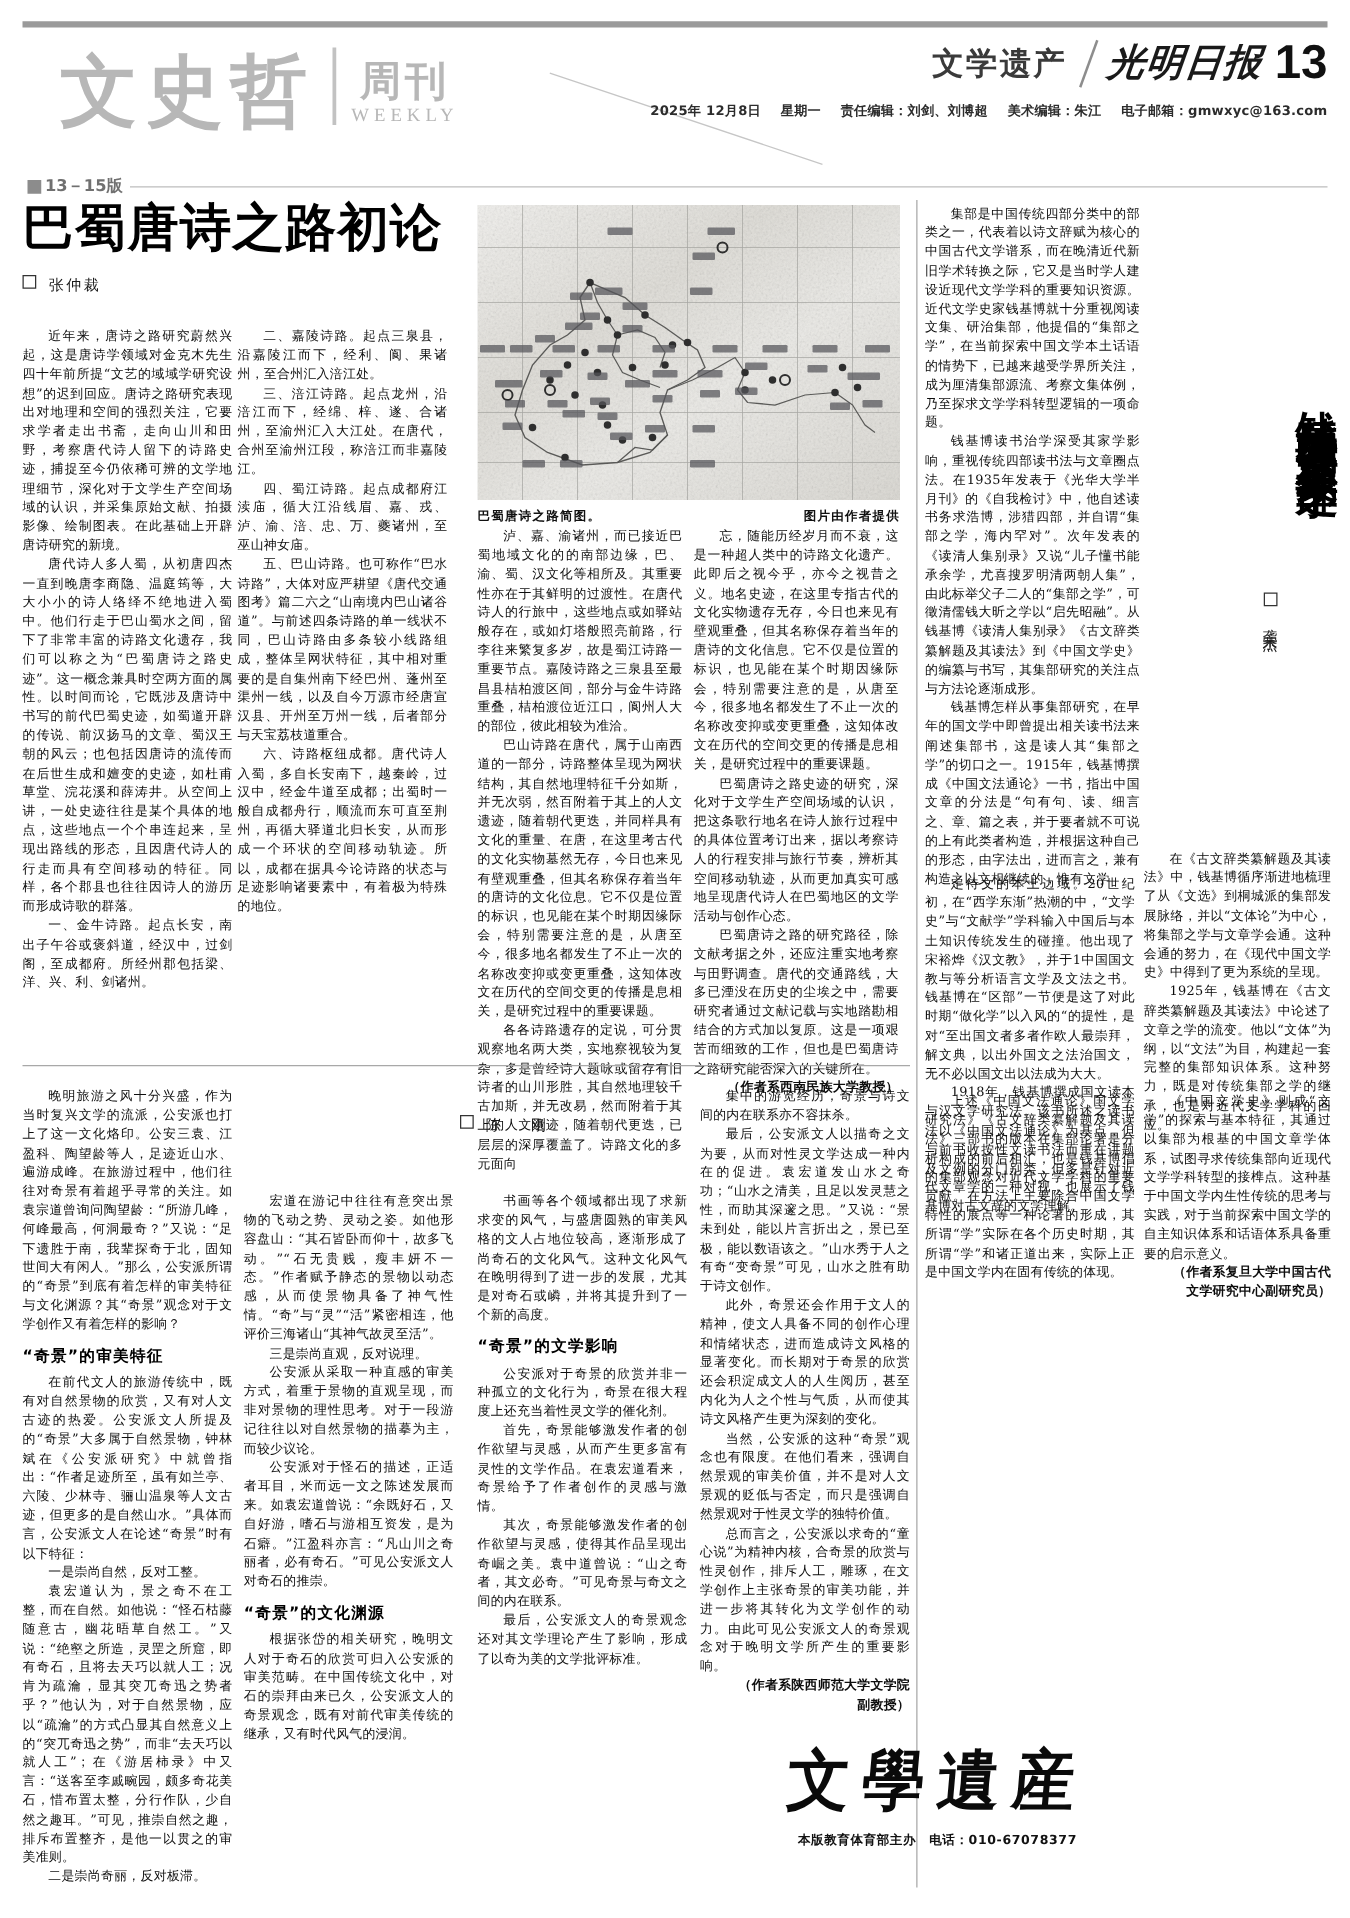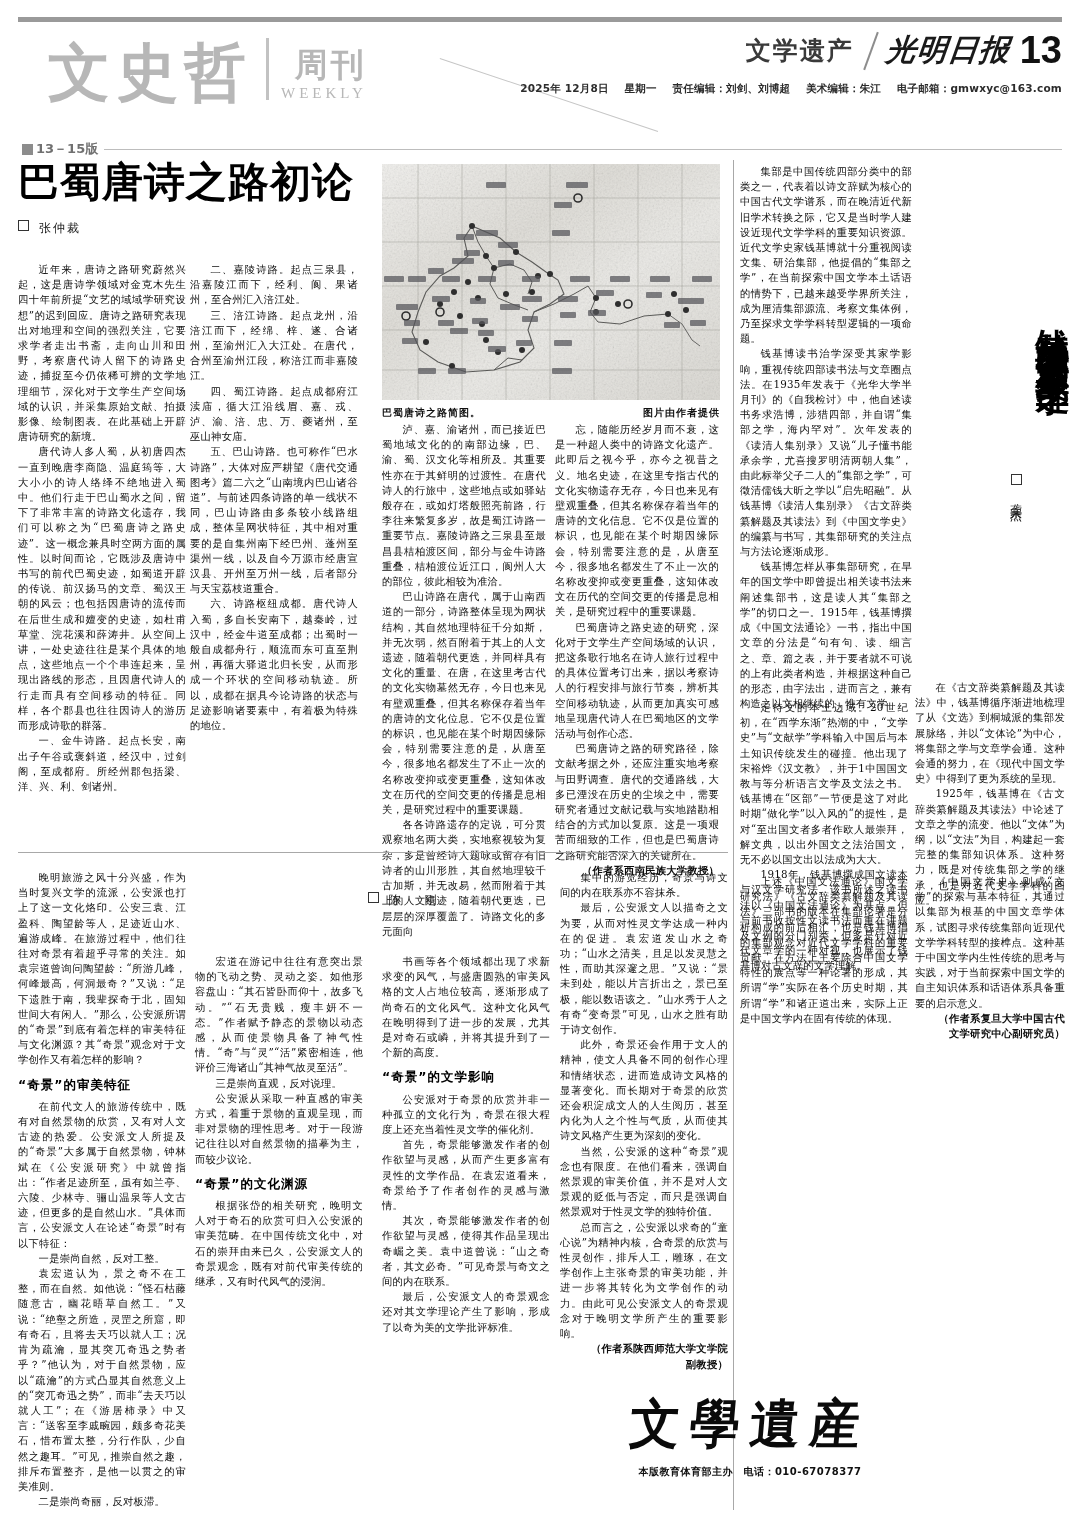--- a/index.html
+++ b/index.html
@@ -16,21 +16,21 @@
   .masthead{position:relative;height:150px;}
   .top-rule{position:absolute;left:18px;right:18px;top:17px;height:5px;background:#9a9a9a;}
   .brand{position:absolute;left:48px;top:38px;display:flex;align-items:flex-end;}
   .brand-main{
     font-family:"DejaVu Serif",serif;
     font-size:62px;font-weight:bold;letter-spacing:6px;
     color:#b7b7b7;line-height:1;
     -webkit-text-stroke:0px;
   }
   .brand-div{width:3px;height:62px;background:#c2c2c2;margin:0 12px 4px 14px;}
-  .brand-sub{display:flex;flex-direction:column;align-items:flex-end;padding-bottom:2px;}
+  .brand-sub{display:flex;flex-direction:column;align-items:center;padding-bottom:2px;}
   .brand-sub-cn{font-family:"DejaVu Serif",serif;font-size:33px;font-weight:bold;color:#b7b7b7;letter-spacing:3px;line-height:1.05;}
   .brand-sub-en{font-family:"Liberation Serif",serif;font-size:15px;letter-spacing:4px;color:#b7b7b7;margin-top:2px;}
 
   .pageref{position:absolute;left:22px;top:140px;display:flex;align-items:center;width:1040px;}
   .pageref .sq{width:11px;height:11px;background:#8c8c8c;margin-right:3px;}
   .pageref .txt{font-family:"DejaVu Sans",sans-serif;font-size:13px;font-weight:bold;color:#707070;letter-spacing:0px;}
   .pageref .ln{flex:1;height:1px;background:#bdbdbd;margin-left:6px;}
 
   .diag{position:absolute;left:440px;top:58px;width:300px;height:78px;}
   .diag:before{content:"";position:absolute;left:0;top:0;width:230px;height:1px;background:#c6c6c6;transform:rotate(18.5deg);transform-origin:left top;}
@@ -368,20 +368,21 @@
       <p>在前代文人的旅游传统中，既有对自然景物的欣赏，又有对人文古迹的热爱。公安派文人所提及的“奇景”大多属于自然景物，钟林斌在《公安派研究》中就曾指出：“作者足迹所至，虽有如兰亭、六陵、少林寺、骊山温泉等人文古迹，但更多的是自然山水。”具体而言，公安派文人在论述“奇景”时有以下特征：</p>
       <p>一是崇尚自然，反对工整。</p>
       <p>袁宏道认为，景之奇不在工整，而在自然。如他说：“怪石枯藤随意古，幽花晤草自然工。”又说：“绝壑之所造，灵罡之所窟，即有奇石，且将去天巧以就人工；况肯为疏瀹，显其突兀奇迅之势者乎？”他认为，对于自然景物，应以“疏瀹”的方式凸显其自然意义上的“突兀奇迅之势”，而非“去天巧以就人工”；在《游居柿录》中又言：“送客至李戚畹园，颇多奇花美石，惜布置太整，分行作队，少自然之趣耳。”可见，推崇自然之趣，排斥布置整齐，是他一以贯之的审美准则。</p>
       <p>二是崇尚奇丽，反对板滞。</p>
     </div>
 
     <div class="a2-c2 colbody">
       <p>宏道在游记中往往有意突出景物的飞动之势、灵动之姿。如他形容盘山：“其石皆卧而仰十，故多飞动。”“石无贵贱，瘦丰妍不一态。”作者赋予静态的景物以动态感，从而使景物具备了神气性情。“奇”与“灵”“活”紧密相连，他评价三海诸山“其神气故灵至活”。</p>
       <p>三是崇尚直观，反对说理。</p>
       <p>公安派从采取一种直感的审美方式，着重于景物的直观呈现，而非对景物的理性思考。对于一段游记往往以对自然景物的描摹为主，而较少议论。</p>
+      <p>公安派对于怪石的描述，正适者耳目，米而远一文之陈述发展而来。如袁宏道曾说：“余既好石，又自好游，嗜石与游相互资发，是为石癖。”江盈科亦言：“凡山川之奇丽者，必有奇石。”可见公安派文人对奇石的推崇。</p>
       <div class="subhead">“奇景”的文化渊源</div>
       <p>根据张岱的相关研究，晚明文人对于奇石的欣赏可归入公安派的审美范畴。在中国传统文化中，对石的崇拜由来已久，公安派文人的奇景观念，既有对前代审美传统的继承，又有时代风气的浸润。</p>
     </div>
 
     <div class="a2-c3 colbody">
       <p>书画等各个领域都出现了求新求变的风气，与盛唐圆熟的审美风格的文人占地位较高，逐渐形成了尚奇石的文化风气。这种文化风气在晚明得到了进一步的发展，尤其是对奇石或嶙，并将其提升到了一个新的高度。</p>
       <div class="subhead">“奇景”的文学影响</div>
       <p>公安派对于奇景的欣赏并非一种孤立的文化行为，奇景在很大程度上还充当着性灵文学的催化剂。</p>
       <p>首先，奇景能够激发作者的创作欲望与灵感，从而产生更多富有灵性的文学作品。在袁宏道看来，奇景给予了作者创作的灵感与激情。</p>
       <p>其次，奇景能够激发作者的创作欲望与灵感，使得其作品呈现出奇崛之美。袁中道曾说：“山之奇者，其文必奇。”可见奇景与奇文之间的内在联系。</p>

